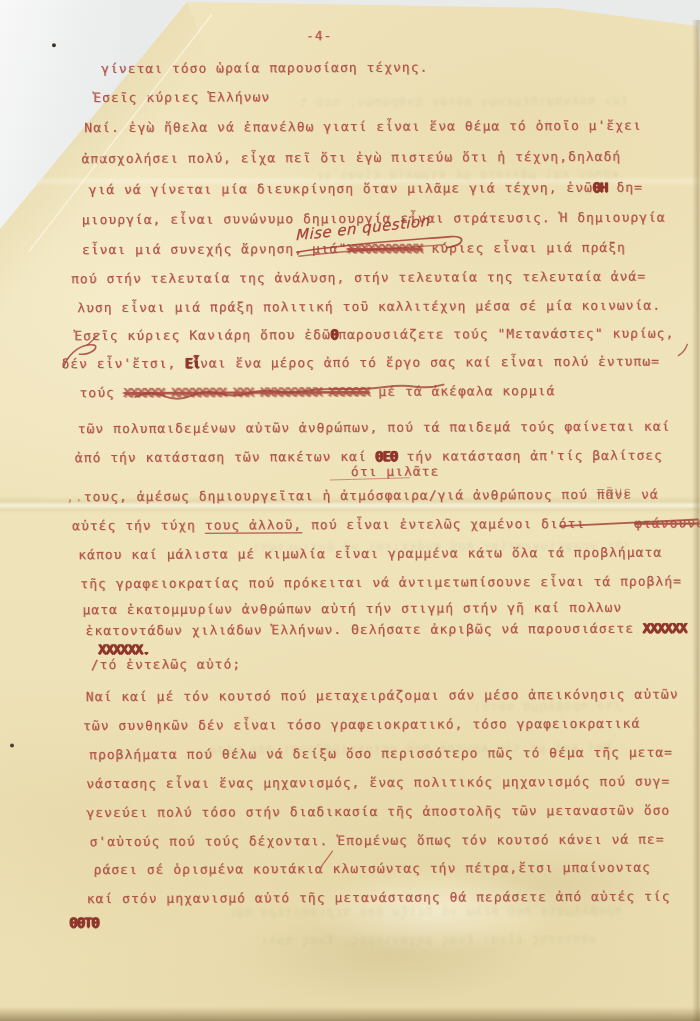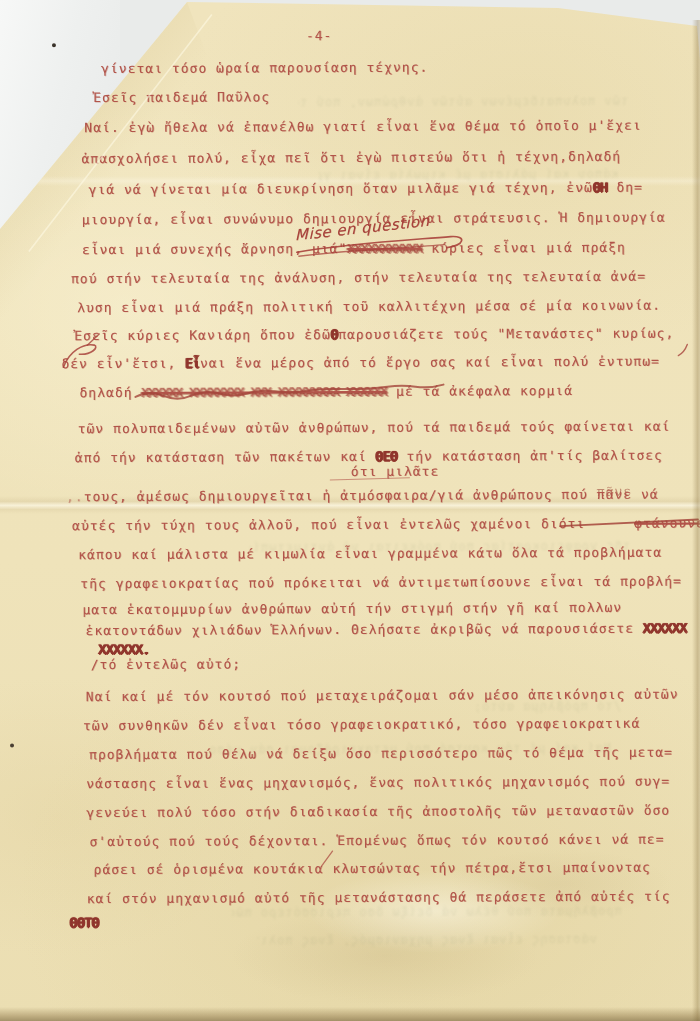--- a/index.html
+++ b/index.html
@@ -77,21 +77,21 @@
   .seg.blot{
     color:#8f352c;letter-spacing:-.5px;
     text-shadow:0 0 1px #8f352c,1px 0 0 #93392f,-1px 0 0 #93392f,0 1px 0 #93392f;
   }
   .seg.struck{
     text-decoration:line-through;text-decoration-thickness:2px;
     filter:blur(.4px);letter-spacing:-1px;
     text-shadow:1px 1px 0 rgba(150,60,48,.55),-1px 0 0 rgba(150,60,48,.45);
   }
   .seg.sline{text-decoration:line-through;text-decoration-thickness:1.5px;margin-left:40px;}
-  .seg.under{text-underline-offset:3px;}
+  .seg.under{text-decoration:underline;text-underline-offset:3px;}
   .seg.over{text-shadow:0 -3px 0 rgba(150,60,48,.55), .7px .3px .5px rgba(168,70,58,.40);font-family:Liberation Mono, monospace;}
   .seg.light{opacity:.55;}
 
   .handnote{
     position:absolute;left:297px;top:219px;
     font-family:"DejaVu Sans", sans-serif;font-style:italic;
     font-size:15px;letter-spacing:.5px;color:#a8433c;
     transform:rotate(-6deg) skewX(-8deg);
     text-shadow:.4px .2px .4px rgba(160,60,50,.5);
   }
@@ -123,31 +123,31 @@
       <div class="ghost" style="left: 180px; top: 700px; width: 440px;">/τό πρόβλημα αὐτό;</div>
       <div class="ghost" style="left: 200px; top: 742px; width: 410px;">Ναί καί μέ τόν κουτσό πού μεταχειράζομαι σάν μέσο ἀπεικόνησις αὐτῶν</div>
       <div class="ghost" style="left: 230px; top: 905px; width: 390px;">προβλήματα πού θέλω νά δείξω ὅσο περισσότερο πῶς τό θέμα τῆς μετα=</div>
       <div class="ghost" style="left: 255px; top: 933px; width: 340px;">νάστασης εἶναι ἕνας μηχανισμός, ἕνας πολιτικός μηχανισμός πού συγ=</div>
     </div>
 
   <div class="pageno">-4-</div>
 
   <div style="position:absolute;left:0;top:0;width:700px;height:1021px;">
       <div class="tline" style="left: 103px; top: 60px;"><span class="seg ">γίνεται τόσο ὡραία παρουσίαση τέχνης.</span></div>
-      <div class="tline" style="left: 95px; top: 89px;"><span class="seg ">Ἐσεῖς παιδεμά Παῦλος</span></div>
+      <div class="tline" style="left: 95px; top: 89px;"><span class="seg ">Ἐσεῖς κύριες Ἑλλήνων</span></div>
       <div class="tline" style="left: 86px; top: 119px;"><span class="seg ">Ναί. ἐγὼ ἤθελα νά ἐπανέλθω γιατί εἶναι ἕνα θέμα τό ὁποῖο μ'ἔχει</span></div>
       <div class="tline" style="left: 83px; top: 150px;"><span class="seg ">ἀπασχολήσει πολύ, εἶχα πεῖ ὅτι ἐγὼ πιστεύω ὅτι ἡ τέχνη,δηλαδή</span></div>
       <div class="tline" style="left: 90px; top: 181px;"><span class="seg ">γιά νά γίνεται μία διευκρίνηση ὅταν μιλᾶμε γιά τέχνη, ἐνῶ</span><span class="seg blot">ΘΗ</span><span class="seg "> δη=</span></div>
       <div class="tline" style="left: 83px; top: 211px;"><span class="seg ">μιουργία, εἶναι συνώνυμο δημιουργία εἶναι στράτευσις. Ἡ δημιουργία</span></div>
       <div class="tline" style="left: 83px; top: 241px;"><span class="seg ">εἶναι μιά συνεχής ἄρνηση, μιά"</span><span class="seg struck">ΧΧΧΧΧΧΧΧΧΧΧ</span><span class="seg "> κύριες εἶναι μιά πράξη</span></div>
       <div class="tline" style="left: 72px; top: 270px;"><span class="seg ">πού στήν τελευταία της ἀνάλυση, στήν τελευταία της τελευταία ἀνά=</span></div>
       <div class="tline" style="left: 78px; top: 299px;"><span class="seg ">λυση εἶναι μιά πράξη πολιτική τοῦ καλλιτέχνη μέσα σέ μία κοινωνία.</span></div>
       <div class="tline" style="left: 75px; top: 327px;"><span class="seg ">Ἐσεῖς κύριες Κανιάρη ὅπου ἐδῶ</span><span class="seg blot">Θ</span><span class="seg ">παρουσιάζετε τούς "Μετανάστες" κυρίως,</span></div>
       <div class="tline" style="left: 62px; top: 355px;"><span class="seg ">δέν εἶν'ἔτσι, </span><span class="seg blot">Εἶ</span><span class="seg ">ναι ἕνα μέρος ἀπό τό ἔργο σας καί εἶναι πολύ ἐντυπω=</span></div>
-      <div class="tline" style="left: 80px; top: 384px;"><span class="seg ">δηλαδή </span><span class="seg struck">ΧΧΧΧΧΧ ΧΧΧΧΧΧΧΧ ΧΧΧ ΧΧΧΧΧΧΧΧΧ ΧΧΧΧΧΧ</span><span class="seg "> μέ τά ἀκέφαλα κορμιά</span></div>
+      <div class="tline" style="left: 80px; top: 384px;"><span class="seg ">τούς </span><span class="seg struck">ΧΧΧΧΧΧ ΧΧΧΧΧΧΧΧ ΧΧΧ ΧΧΧΧΧΧΧΧΧ ΧΧΧΧΧΧ</span><span class="seg "> μέ τά ἀκέφαλα κορμιά</span></div>
       <div class="tline" style="left: 78px; top: 420px;"><span class="seg ">τῶν πολυπαιδεμένων αὐτῶν ἀνθρώπων, πού τά παιδεμά τούς φαίνεται καί</span></div>
       <div class="tline" style="left: 75px; top: 449px;"><span class="seg ">ἀπό τήν κατάσταση τῶν πακέτων καί </span><span class="seg blot">ΘΕΘ</span><span class="seg "> τήν κατάσταση ἀπ'τίς βαλίτσες</span></div>
       <div class="tline" style="left: 351px; top: 464px;"><span class="seg ">ότι μιλᾶτε</span></div>
       <div class="tline" style="left: 66px; top: 488px;"><span class="seg light">,.</span><span class="seg ">τους, ἀμέσως δημιουργεῖται ἡ ἀτμόσφαιρα/γιά ἀνθρώπους πού </span><span class="seg over">πᾶνε</span><span class="seg "> νά</span></div>
       <div class="tline" style="left: 72px; top: 517px;"><span class="seg ">αὐτές τήν τύχη </span><span class="seg under">τους ἀλλοῦ,</span><span class="seg "> πού εἶναι ἐντελῶς χαμένοι διότι </span><span class="seg sline">φτάνουνε</span></div>
       <div class="tline" style="left: 78px; top: 546px;"><span class="seg ">κάπου καί μάλιστα μέ κιμωλία εἶναι γραμμένα κάτω ὅλα τά προβλήματα</span></div>
       <div class="tline" style="left: 80px; top: 575px;"><span class="seg ">τῆς γραφειοκρατίας πού πρόκειται νά ἀντιμετωπίσουνε εἶναι τά προβλή=</span></div>
       <div class="tline" style="left: 82px; top: 601px;"><span class="seg ">ματα ἑκατομμυρίων ἀνθρώπων αὐτή τήν στιγμή στήν γῆ καί πολλων</span></div>
       <div class="tline" style="left: 85px; top: 622px;"><span class="seg ">ἑκατοντάδων χιλιάδων Ἑλλήνων. Θελήσατε ἀκριβῶς νά παρουσιάσετε </span><span class="seg blot">ΧΧΧΧΧΧ</span></div>
       <div class="tline" style="left: 98px; top: 641px;"><span class="seg blot">ΧΧΧΧΧΧ.</span></div>

